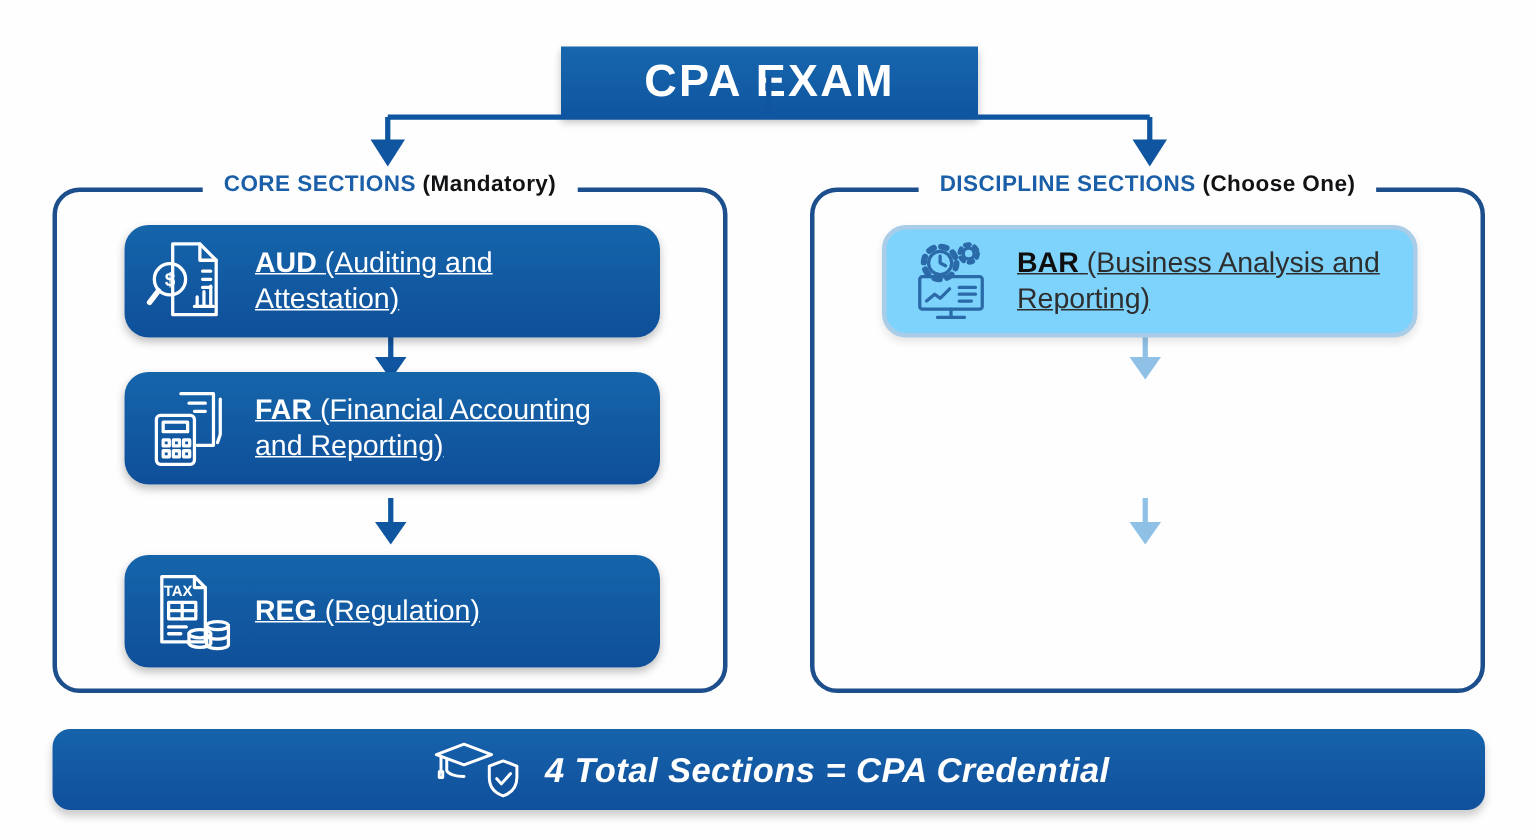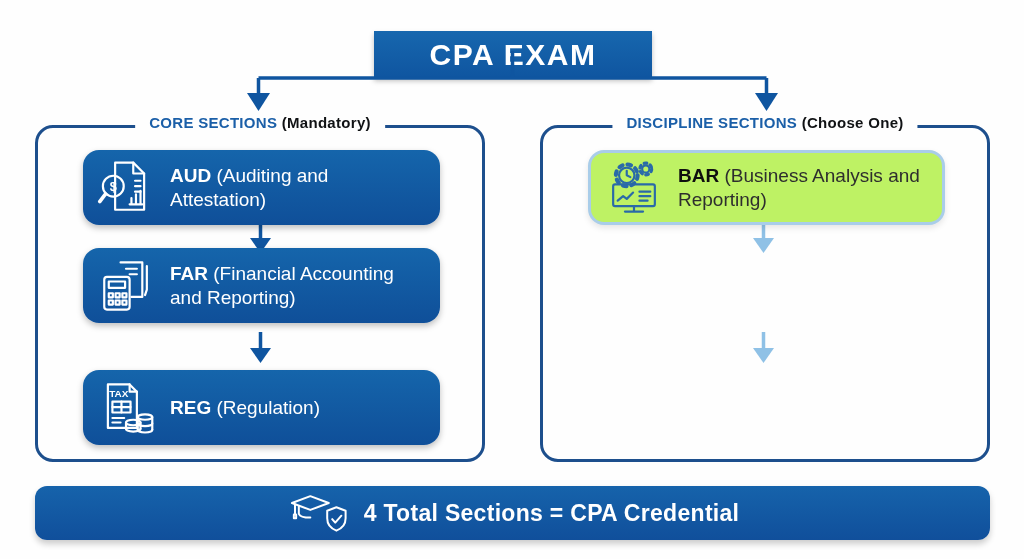--- a/index.html
+++ b/index.html
@@ -36,41 +36,41 @@
   .box{
     position:absolute;left:45px;width:357px;height:75px;border-radius:16px;
     display:flex;align-items:center;gap:15px;padding:0 14px;box-sizing:border-box;
   }
   .pos-1{top:22px}.pos-2{top:120px}.pos-3{top:242px}
   .box.dark{
     background:linear-gradient(180deg,#1565ab,#0f4f99);
     color:#fff;box-shadow:0 3px 6px rgba(0,0,0,.25);
   }
   .box.light{
-    background:#bef264;border:3px solid #a9cde9;color:#2b2b2b;
+    background:#7dd3fc;border:3px solid #a9cde9;color:#2b2b2b;
     box-shadow:0 3px 6px rgba(0,0,0,.10);
   }
   .box .icon{flex:0 0 58px;height:58px;display:block;}
   .box .icon svg{width:58px;height:58px;display:block;}
   .box.dark .icon{color:#ffffff}
   .box.light .icon{color:#2a6aa8}
-  .box-text{margin:0;font-size:19px;line-height:1.24;}
+  .box-text{margin:0;font-size:19px;line-height:1.24;text-decoration:underline;}
   .box.dark .box-text{color:#fff}
   .box.light .box-text{color:#2e2e2e}
   .box-text b{font-weight:bold}
   .box.light .box-text b{color:#0f0f0f}
   
   .banner{
     position:absolute;left:35px;top:486px;width:955px;height:54px;border-radius:12px;
     background:linear-gradient(180deg,#1663ab,#104f9b);
     display:flex;align-items:center;justify-content:center;gap:14px;color:#fff;
     box-shadow:0 4px 6px rgba(0,0,0,.20);
   }
   .banner .icon svg{width:64px;height:46px;display:block;}
-  .banner-text{font-size:23px;font-weight:bold;letter-spacing:.3px;}
+  .banner-text{font-size:23px;font-weight:bold;letter-spacing:.3px;font-style:italic;}
 </style>
 </head>
 <body>
 
 <div class="cpa-title">CPA EXAM</div>
 
 <svg class="connectors" viewBox="0 0 1024 559">
   <g stroke="#0f55a0" stroke-width="3.5" fill="none">
     <path d="M512.5 51 V78 M258.5 78 H766.5 M258.5 78 V95 M766.5 78 V95"></path>
   </g>

